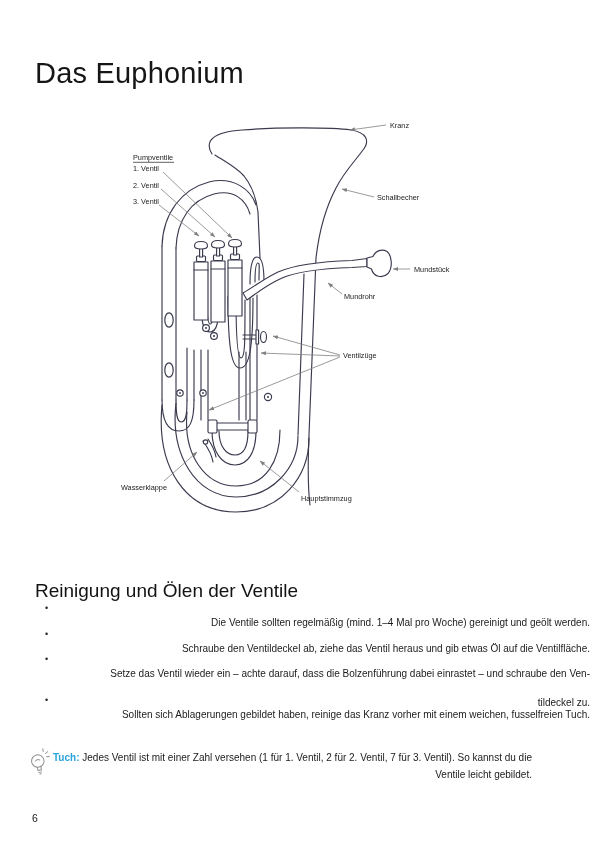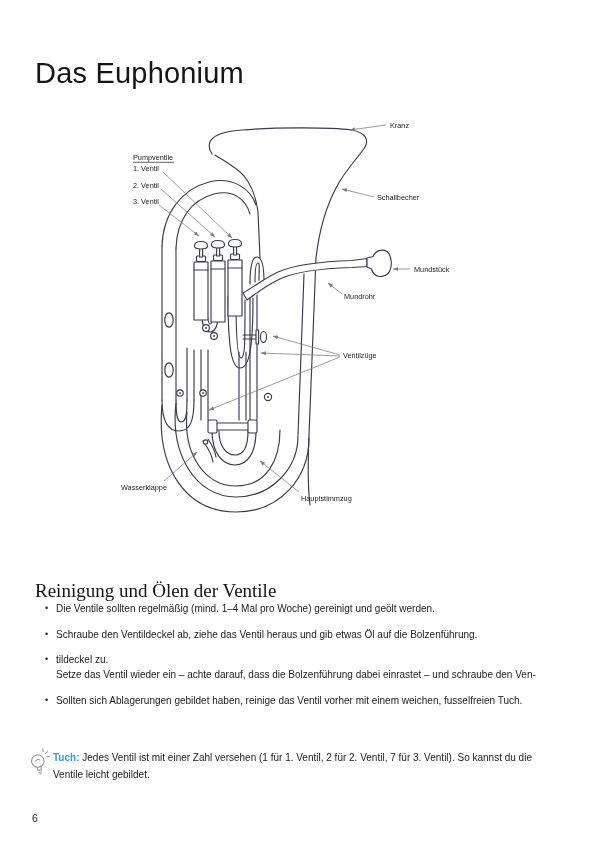--- a/index.html
+++ b/index.html
@@ -1,35 +1,35 @@
 <!DOCTYPE html>
 <html><head>
 <meta charset="utf-8">
 <style>
   html,body{margin:0;padding:0;background:#e8e8e8;}
   .page{
     position:relative;width:600px;height:849px;background:#ffffff;
     font-family:"Liberation Sans","DejaVu Sans",sans-serif;color:#1b1b1b;
-    overflow:hidden;margin:0 auto;
+    overflow:hidden;margin:0 auto;text-align:right;
   }
   .title{
     position:absolute;left:35px;top:38px;font-size:29px;font-weight:400;
     letter-spacing:.2px;color:#161616;white-space:nowrap;
   }
   .diagram{position:absolute;left:0;top:0;width:600px;height:560px;}
   .diagram text{font-family:"Liberation Sans","DejaVu Sans",sans-serif;font-size:7.3px;fill:#1c1c1c;}
   .section-heading{
     position:absolute;left:35px;top:564px;font-size:19px;font-weight:400;
-    color:#131313;white-space:nowrap;font-family:Liberation Serif, serif;
+    color:#131313;white-space:nowrap;
   }
   .bullet-row{position:absolute;left:45px;width:545px;font-size:10px;line-height:15px;}
   .bullet-row .marker{
     position:absolute;left:0;top:0;font-size:9px;color:#222;
   }
-  .bullet-row .btext{display:block;margin-left:11px;white-space:nowrap;color:#1b1b1b;}
+  .bullet-row .btext{display:block;margin-left:11px;white-space:nowrap;color:#1b1b1b;margin-top:14px;}
   .info-icon{position:absolute;left:28px;top:748px;}
   .info-text{position:absolute;left:53px;top:750px;font-size:10px;line-height:16.5px;color:#1b1b1b;}
   .info-text .iline{display:block;white-space:nowrap;}
   .info-label{font-weight:700;}
   .page-number{position:absolute;left:32px;top:812px;font-size:10.5px;color:#222;}
 </style>
 </head>
 <body>
 
 <div class="page">
@@ -165,30 +165,30 @@
   </svg>
 
   <h2 class="section-heading">Reinigung und Ölen der Ventile</h2>
 
   <div class="bullet-row" style="top:601px">
     <span class="marker">•</span>
     <span class="btext">Die Ventile sollten regelmäßig (mind. 1–4 Mal pro Woche) gereinigt und geölt werden.</span>
   </div>
   <div class="bullet-row" style="top:627px">
     <span class="marker">•</span>
-    <span class="btext">Schraube den Ventildeckel ab, ziehe das Ventil heraus und gib etwas Öl auf die Bolzenführung.</span>
+    <span class="btext">Schraube den Ventildeckel ab, ziehe das Ventil heraus und gib etwas Öl auf die Ventilfläche.</span>
   </div>
   <div class="bullet-row" style="top:652px">
     <span class="marker">•</span>
+    <span class="btext">Setze das Ventil wieder ein – achte darauf, dass die Bolzenführung dabei einrastet – und schraube den Ven-</span>
     <span class="btext">tildeckel zu.</span>
-    <span class="btext">Setze das Ventil wieder ein – achte darauf, dass die Bolzenführung dabei einrastet – und schraube den Ven-</span>
   </div>
   <div class="bullet-row" style="top:693px">
     <span class="marker">•</span>
-    <span class="btext">Sollten sich Ablagerungen gebildet haben, reinige das Ventil vorher mit einem weichen, fusselfreien Tuch.</span>
+    <span class="btext">Sollten sich Ablagerungen gebildet haben, reinige das Kranz vorher mit einem weichen, fusselfreien Tuch.</span>
   </div>
 
   <svg class="info-icon" width="24" height="32" viewBox="0 0 24 32">
     <g stroke="#909090" stroke-width="1" fill="none" stroke-linecap="round" transform="rotate(-12 10 14)">
       <circle cx="10" cy="13" r="6.2"></circle>
       <path d="M8,18.8 L8.4,22.2 M12,18.8 L11.6,22.2"></path>
       <path d="M8.2,22.4 L11.8,22.4"></path>
       <path d="M8.6,24.4 L11.4,24.4"></path>
       <path d="M9.4,26.2 L10.6,26.2"></path>
       <path d="M7.8,12.5 Q10,10.5 12.2,12.5"></path>

